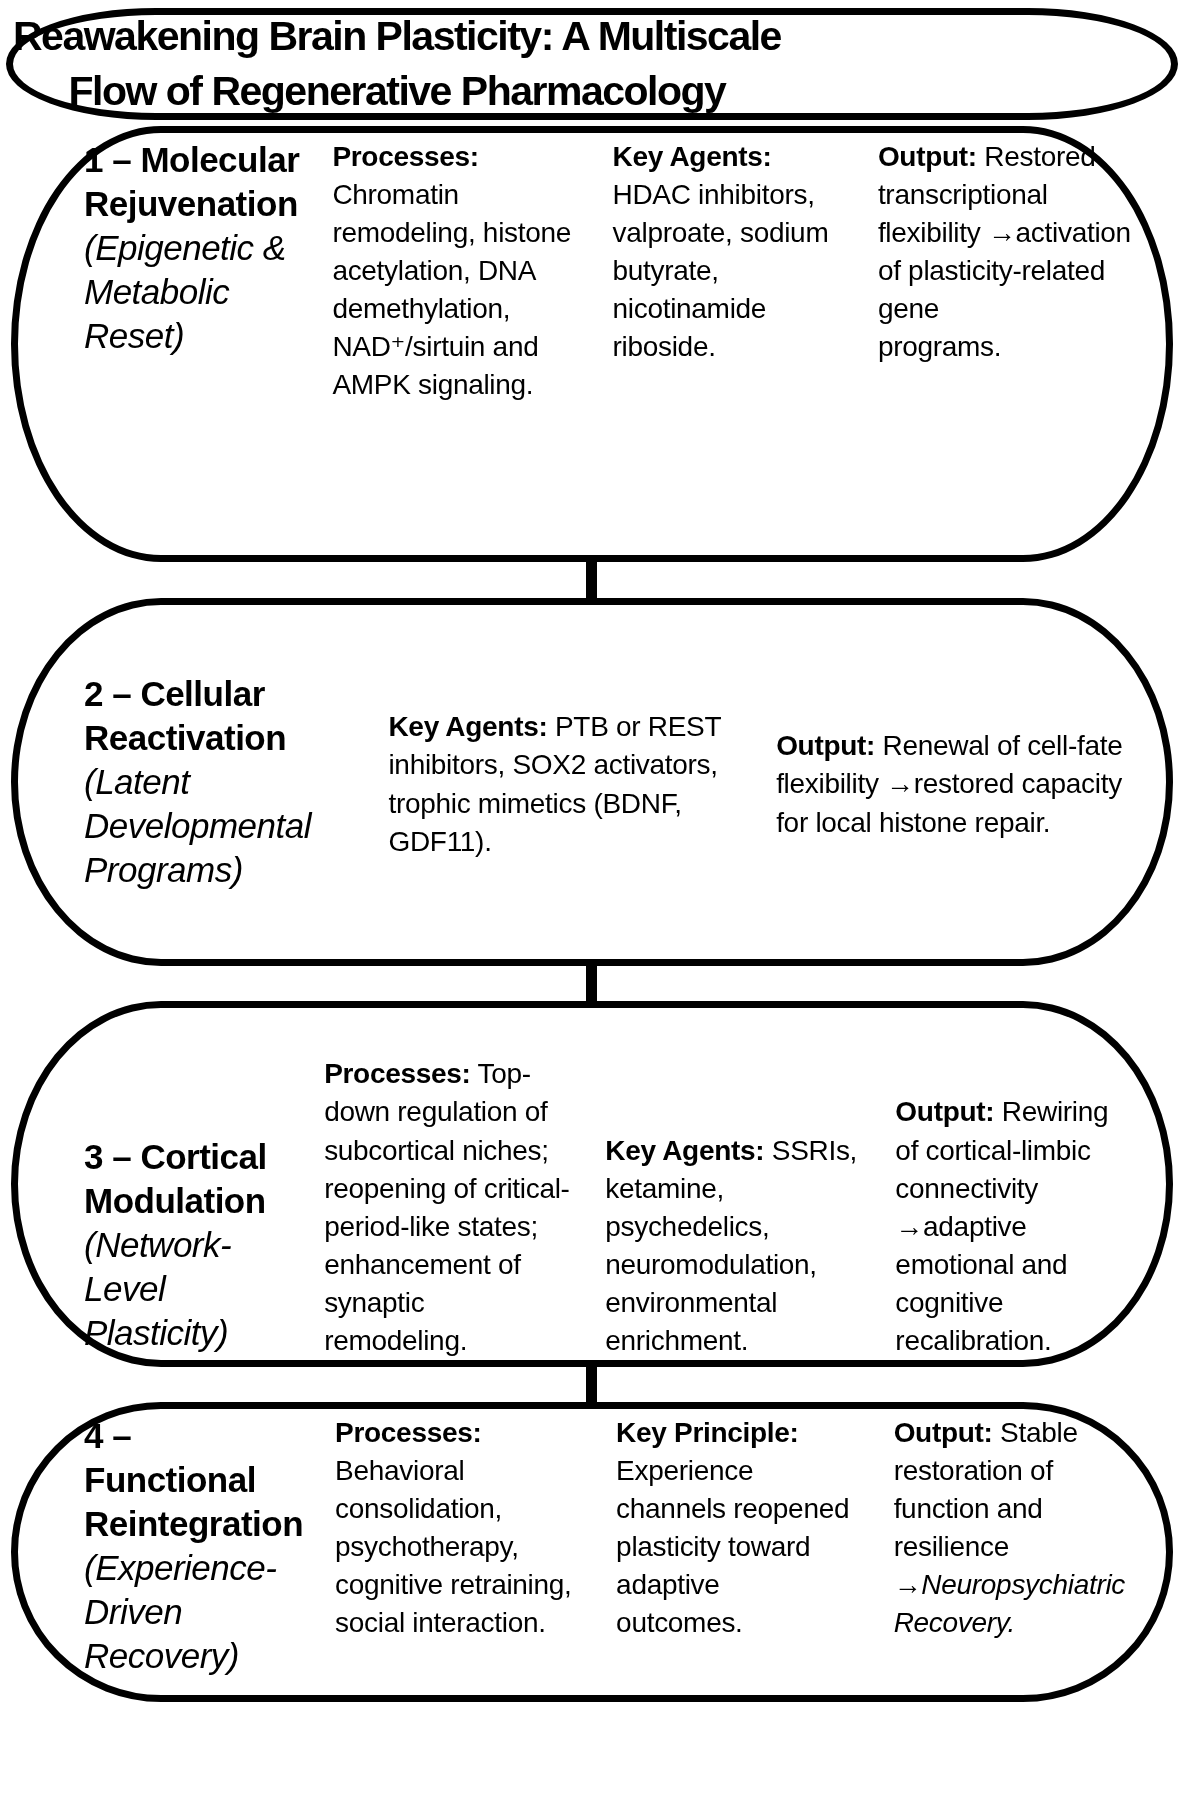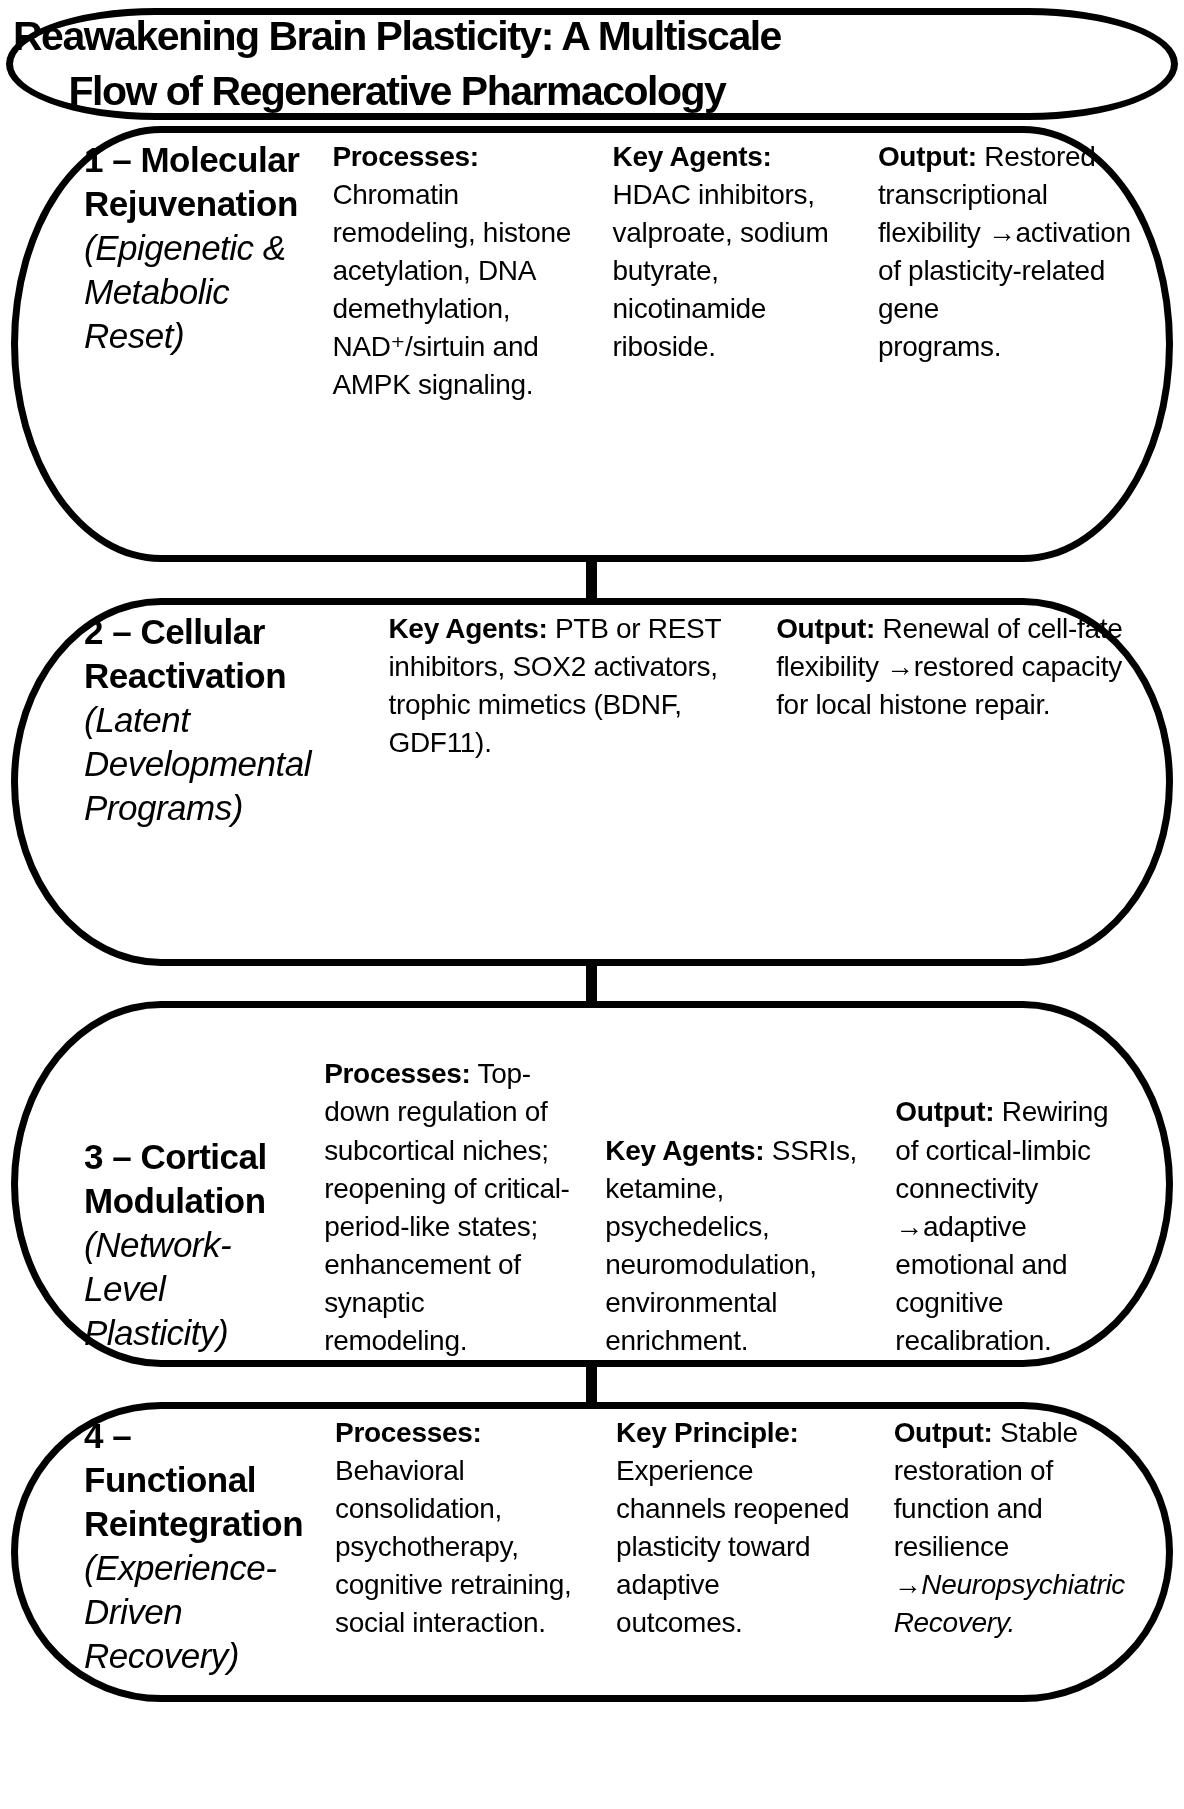--- a/index.html
+++ b/index.html
@@ -35,21 +35,21 @@
   }
   .stage {
     left: 11px;
     width: 1162px;
     border-radius: 150px / 50%;
     display: flex; flex-direction: row; justify-content: center;
     padding: 5px 30px 0 66px;
     z-index: 2;
   }
   #stage1 { top: 126px;  height: 436px; }
-  #stage2 { top: 598px;  height: 368px; }
+  #stage2 { top: 598px;  height: 368px; align-items: center; }
   #stage3 { top: 1001px; height: 366px; align-items: flex-end; }
   #stage4 { top: 1402px; height: 300px; }
   .heading {
     font-size: 35px;
     line-height: 1.26;
     letter-spacing: -0.5px;
     margin-bottom: 5px;
   }
   .heading .hbold   { font-weight: bold; white-space: pre-wrap; }
   .heading .hitalic { font-style: italic; white-space: pre-wrap; }

